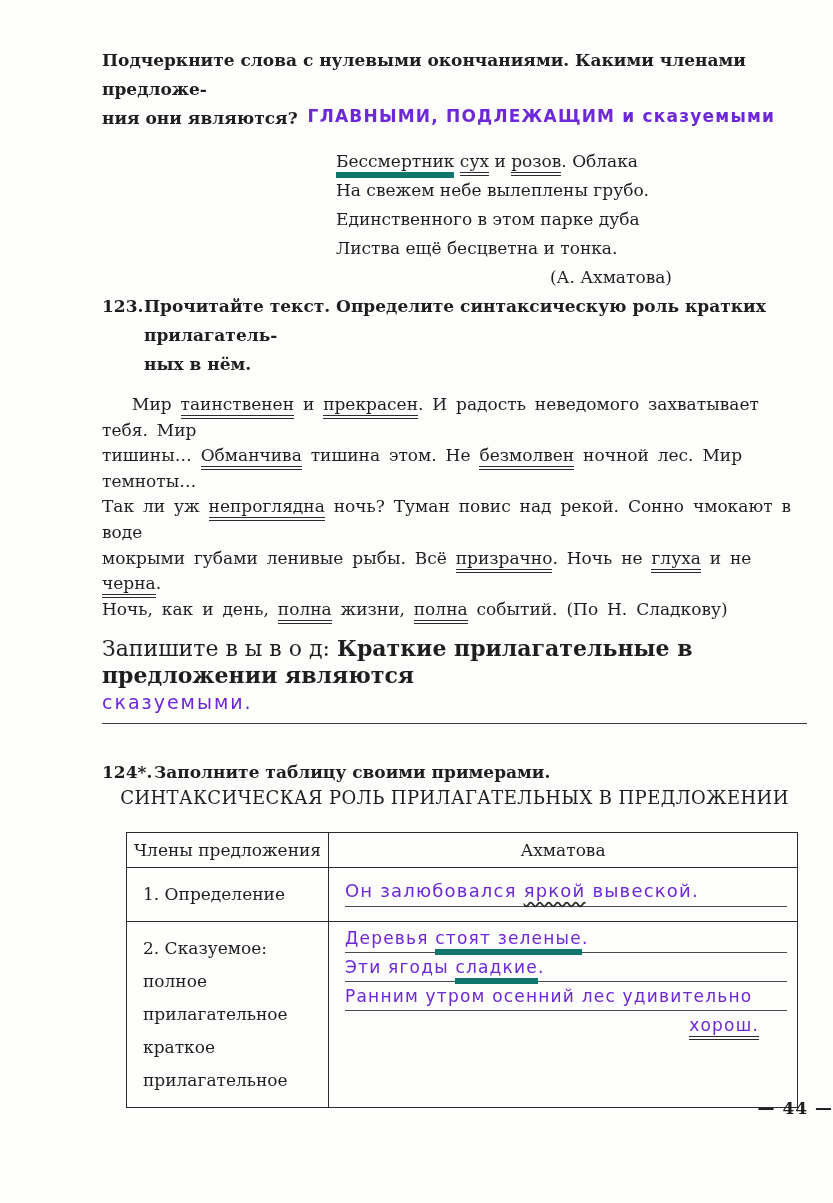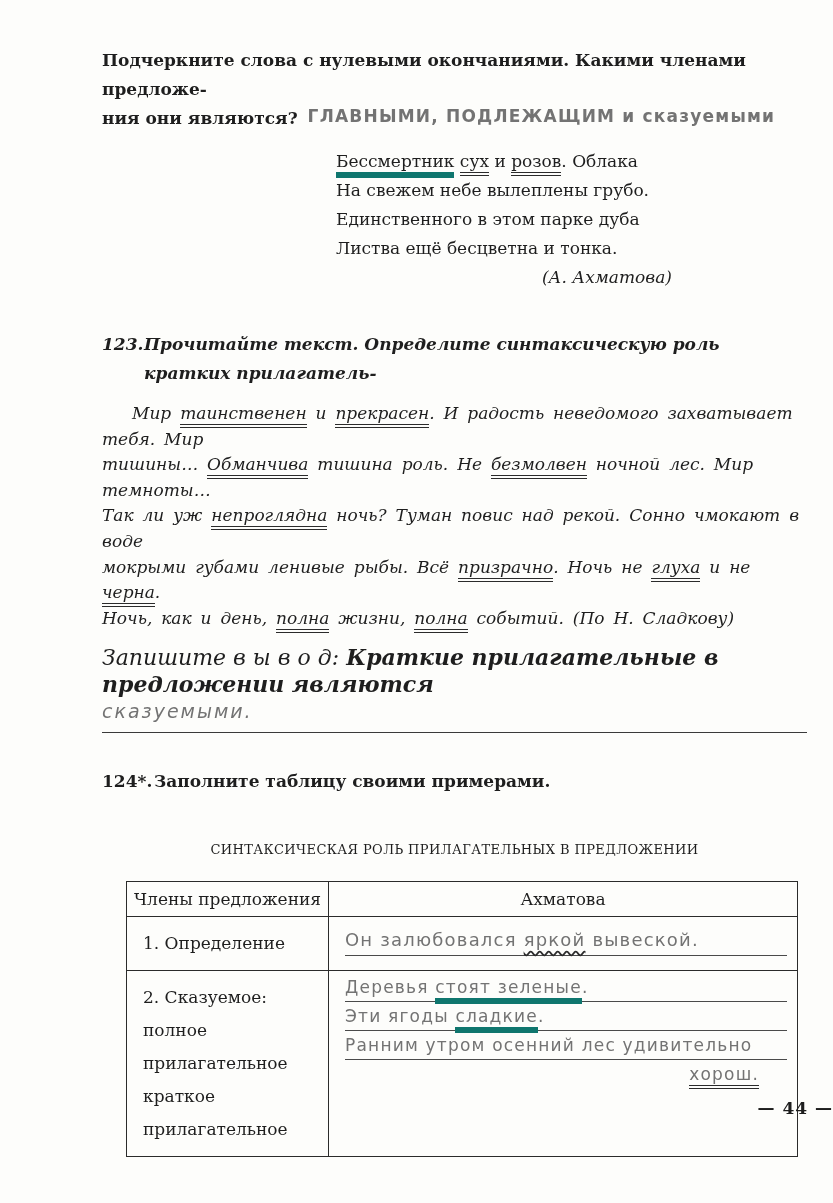--- a/index.html
+++ b/index.html
@@ -15,50 +15,50 @@
 
   
   .task-head{display:flex;font-weight:bold;font-size:17px;line-height:29px;margin:0;}
   .task-num{flex:0 0 42px;}
   .task-text{flex:1 1 auto;}
   .plain{font-weight:normal;}
 
   
   .hw{
     font-family:"DejaVu Sans", sans-serif;
-    color:#737373;
+    color:#6d28d9;
     font-size:18px;
     letter-spacing:1.2px;
     white-space:nowrap;
   }
   .hw-inline{display:inline-block;position:relative;top:-2px;margin-left:10px;font-size:17px;}
 
   
   .u-single{border-bottom:6px solid #0f766e;padding-bottom:1px;}
   .u-double{border-bottom:4px double #2b2b2b;padding-bottom:1px;}
   .u-wavy{text-decoration:underline;text-decoration-style:wavy;text-decoration-color:#2b2b2b;text-underline-offset:4px;}
 
   
   .poem{margin:14px 0 0 234px;font-size:17px;line-height:29px;width:336px;}
-  .poem-attr{text-align:right;margin-top:3px;padding-right:4px;font-style:italic;}
+  .poem-attr{text-align:right;margin-top:3px;padding-right:4px;}
 
   
   .body-par{margin-top:13px;font-size:17px;line-height:25.6px;width:706px;word-spacing:3.5px;}
   .body-par .line.indent{ text-indent:30px;}
   .conclusion{margin-top:13px;font-size:22px;line-height:26px;}
   .conclusion b{font-weight:bold;}
   .hw-rule-line{
     margin-top:2px;height:32px;
     border-bottom:1.5px solid #3a3a3a;
     width:705px;
   }
   .hw-rule-line .hw{font-size:19px;letter-spacing:2px;}
 
   
-  .table-title{margin-top:46px;text-align:center;font-size:13px;letter-spacing:0.4px;width:705px;}
+  .table-title{text-align:center;font-size:18px;letter-spacing:0.4px;width:705px;}
   table.wb{border-collapse:collapse;margin:24px 0 0 24px;width:672px;table-layout:fixed;}
   table.wb td,table.wb th{border:1.6px solid #2b2b2b;font-size:17px;font-weight:normal;vertical-align:top;padding-left:16px;}
   th.c1,td.c1{width:193px;}
   table.wb th{text-align:center;padding:7px 4px;}
   td.c1{padding:10px 10px 10px 14px;line-height:33px;}
   td.c2{padding:2px 10px 6px 10px;}
   .ex-line{
     border-bottom:1.2px solid #4a4a4a;
     min-height:27px;line-height:27px;margin-top:1px;
   }
@@ -85,30 +85,31 @@
     </div>
     <div class="poem">
         <div class="line"><span class="u-single">Бессмертник</span><span> </span><span class="u-double">сух</span><span> и </span><span class="u-double">розов</span><span>. Облака</span></div>
         <div class="line"><span>На свежем небе вылеплены грубо.</span></div>
         <div class="line"><span>Единственного в этом парке дуба</span></div>
         <div class="line"><span>Листва ещё бесцветна и тонка.</span></div>
       </div>
     <div class="poem poem-attr" style="margin-top:0;">(А. Ахматова)</div>
   </section>
 
-  <section style="margin-top:38px;font-style:italic;">
+  <section style="">
     <div class="task-head">
       <div class="task-num">123.</div>
       <div class="task-text">
         <div>Прочитайте текст. Определите синтаксическую роль кратких прилагатель-</div>
+        <div>ных в нём.</div>
       </div>
     </div>
     <div class="body-par">
         <div class="line indent"><span>Мир </span><span class="u-double">таинственен</span><span> и </span><span class="u-double">прекрасен</span><span>. И радость неведомого захватывает тебя. Мир</span></div>
-        <div class="line"><span>тишины… </span><span class="u-double">Обманчива</span><span> тишина роль. Не </span><span class="u-double">безмолвен</span><span> ночной лес. Мир темноты…</span></div>
+        <div class="line"><span>тишины… </span><span class="u-double">Обманчива</span><span> тишина этом. Не </span><span class="u-double">безмолвен</span><span> ночной лес. Мир темноты…</span></div>
         <div class="line"><span>Так ли уж </span><span class="u-double">непроглядна</span><span> ночь? Туман повис над рекой. Сонно чмокают в воде</span></div>
         <div class="line"><span>мокрыми губами ленивые рыбы. Всё </span><span class="u-double">призрачно</span><span>. Ночь не </span><span class="u-double">глуха</span><span> и не </span><span class="u-double">черна</span><span>.</span></div>
         <div class="line"><span>Ночь, как и день, </span><span class="u-double">полна</span><span> жизни, </span><span class="u-double">полна</span><span> событий. (По Н. Сладкову)</span></div>
       </div>
     <div class="conclusion">
       <span class="plain">Запишите в ы в о д: </span><b>Краткие прилагательные в предложении являются</b>
     </div>
     <div class="hw-rule-line">
       <span class="hw">сказуемыми.</span>
     </div>

